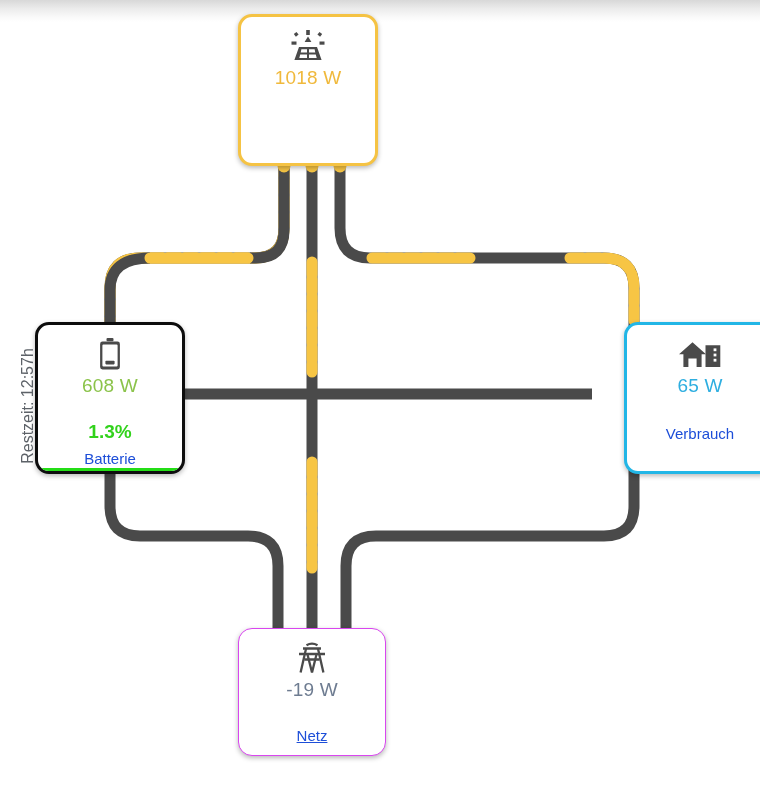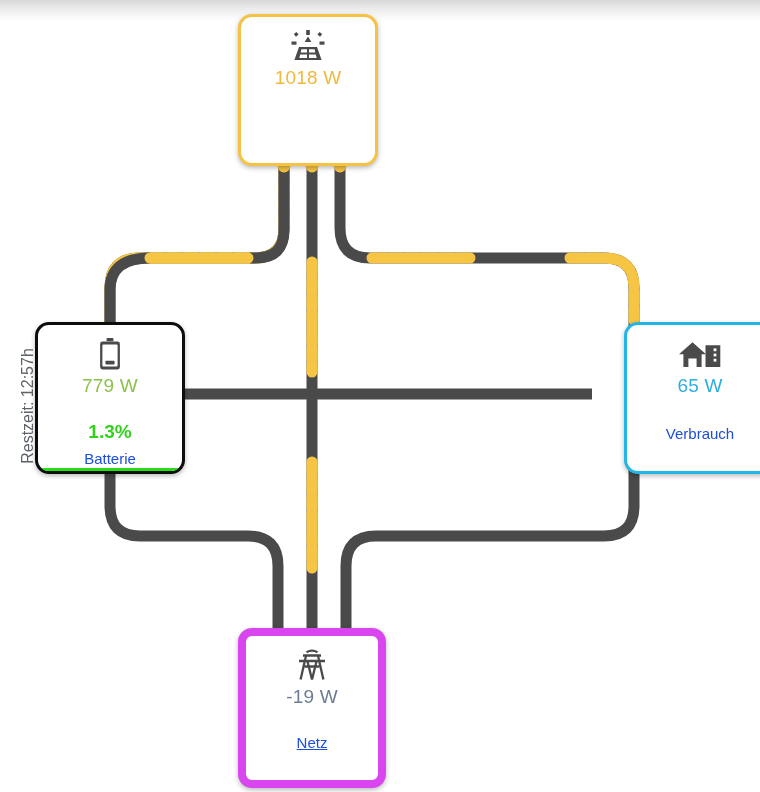--- a/index.html
+++ b/index.html
@@ -103,22 +103,22 @@
   #node-consumption {
     left: 624px; top: 322px;
     width: 152px; height: 152px;
     border: 3px solid #22b6e6;
   }
   #node-consumption .power { color: #2eaee0; }
 
   
   #node-grid {
     left: 238px; top: 628px;
-    width: 148px; height: 160px;
-    border: 8px solid #d946ef;
+    width: 148px; height: 128px;
+    border: 1px solid #d946ef;
   }
   #node-grid .power { color: #6e7c91; }
   #node-grid .label { margin-top: 26px; text-decoration: underline; }
 
   
   #restzeit {
     position: absolute;
     left: -72px;
     top: 397px;
     width: 200px;
@@ -218,21 +218,21 @@
         <g fill="#4a4a4a">
           <rect x="7.5" y="0" width="7" height="3.2" rx="1"></rect>
           <path d="M3.5 3.6 h15 a2.4 2.4 0 0 1 2.4 2.4 v23 a2.4 2.4 0 0 1 -2.4 2.4
                    h-15 a2.4 2.4 0 0 1 -2.4 -2.4 v-23 a2.4 2.4 0 0 1 2.4 -2.4 Z
                    M4.4 6.4 a1 1 0 0 0 -1 1 v20.2 a1 1 0 0 0 1 1 h13.2
                    a1 1 0 0 0 1 -1 v-20.2 a1 1 0 0 0 -1 -1 Z"></path>
           <rect x="6.4" y="22.8" width="9.2" height="3.6" rx="0.8"></rect>
         </g>
       </svg>
     </div>
-    <div class="power">779 W</div>
+    <div class="power">608 W</div>
     <div class="sub">1.3%</div>
     <div class="label">Batterie</div>
     <div id="soc-bar"></div>
   </div>
 
   <div class="node" id="node-consumption">
     <div class="icon">
       <svg width="44" height="32" viewBox="0 0 44 32">
         <g fill="#4a4a4a">
           <path d="M1 16.2 L14.5 4.2 L28 16.2 h-4.4 V29 H18.6 V20.4 h-8.2 V29 H5.4 V16.2 Z"></path>

